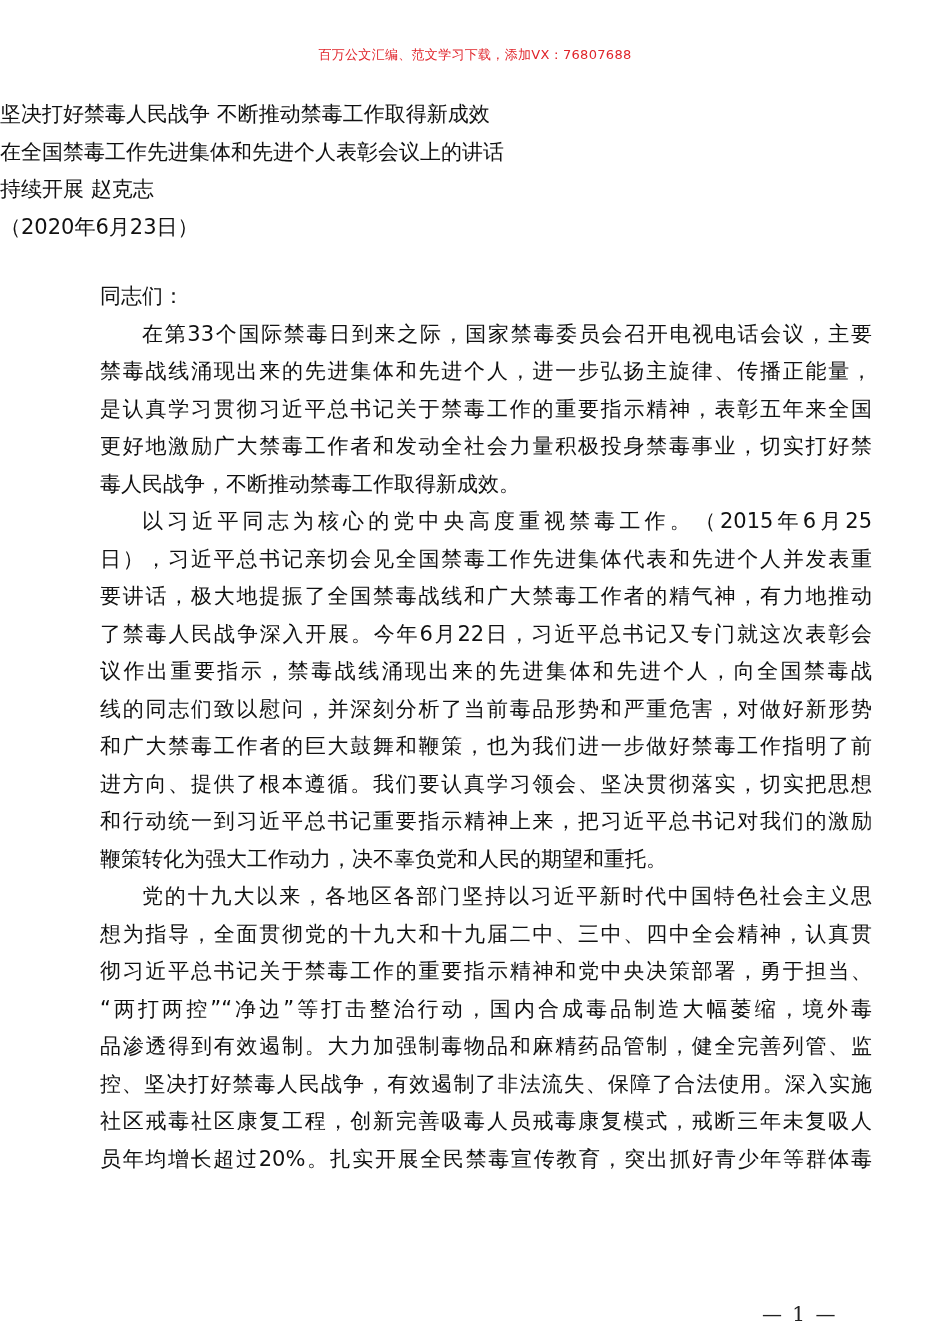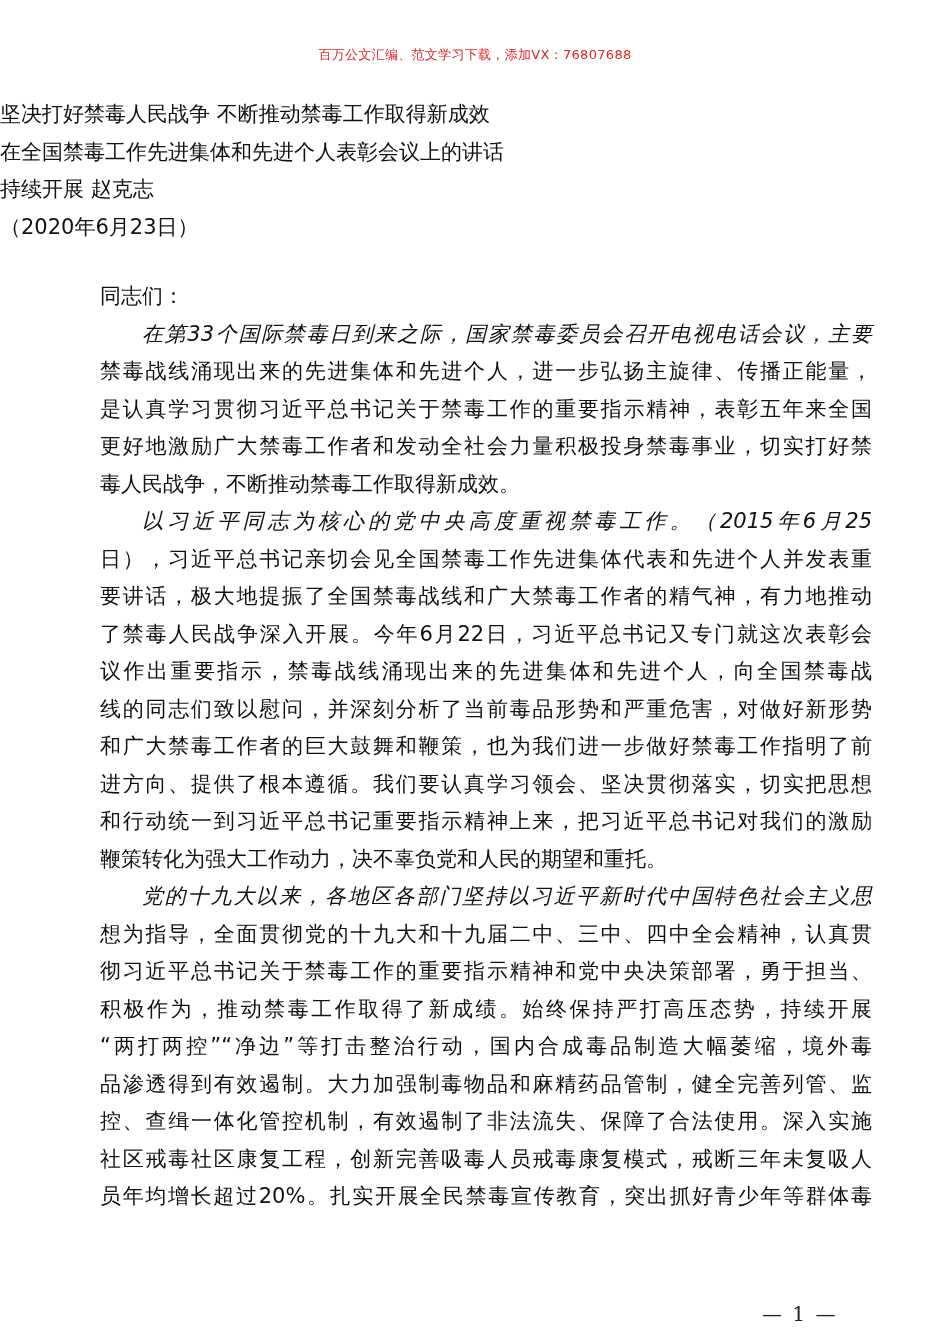--- a/index.html
+++ b/index.html
@@ -8,21 +8,21 @@
     .watermark { position: absolute; top: 46px; left: 0; width: 950px; text-align: center;
                  font-size: 13px; color: #e0242a; letter-spacing: 0.3px; }
     .title-block { position: absolute; top: 96px; left: 0; width: 950px; text-align: left; }
     .title-line { font-size: 21px; line-height: 37.5px; height: 37.5px; white-space: nowrap; }
     .body { position: absolute; top: 278px; left: 100px; width: 772px; }
     .salutation { font-size: 21px; line-height: 37.5px; height: 37.5px; }
     .para { margin: 0; }
     .line { font-size: 21px; line-height: 37.5px; height: 37.5px; white-space: nowrap;
             text-align: justify; text-align-last: justify; }
     .line.last { text-align-last: left; font-family: Liberation Serif, serif; }
-    .line.indent { padding-left: 42px; font-style: italic; }
+    .line.indent { padding-left: 42px; }
     .page-num { position: absolute; top: 1302px; left: 762px; font-size: 20px;
                 font-family: "DejaVu Serif", "Liberation Serif", serif; color: #222; letter-spacing: 2px; }
   </style>
 </head>
 <body>
 
 <div class="watermark">百万公文汇编、范文学习下载，添加VX：76807688</div>
 
 <div class="title-block">
   <div class="title-line">坚决打好禁毒人民战争  不断推动禁毒工作取得新成效</div>
@@ -52,22 +52,21 @@
     <div class="line">和广大禁毒工作者的巨大鼓舞和鞭策，也为我们进一步做好禁毒工作指明了前</div>
     <div class="line">进方向、提供了根本遵循。我们要认真学习领会、坚决贯彻落实，切实把思想</div>
     <div class="line">和行动统一到习近平总书记重要指示精神上来，把习近平总书记对我们的激励</div>
     <div class="line last">鞭策转化为强大工作动力，决不辜负党和人民的期望和重托。</div>
   </div>
 
   <div class="para">
     <div class="line indent">党的十九大以来，各地区各部门坚持以习近平新时代中国特色社会主义思</div>
     <div class="line">想为指导，全面贯彻党的十九大和十九届二中、三中、四中全会精神，认真贯</div>
     <div class="line">彻习近平总书记关于禁毒工作的重要指示精神和党中央决策部署，勇于担当、</div>
-    <div class="line">积极作为，推动禁毒工作取得了新成绩。始终保持严打高压态势，持续开展</div>
     <div class="line">“两打两控”“净边”等打击整治行动，国内合成毒品制造大幅萎缩，境外毒</div>
     <div class="line">品渗透得到有效遏制。大力加强制毒物品和麻精药品管制，健全完善列管、监</div>
-    <div class="line">控、查缉一体化管控机制，有效遏制了非法流失、保障了合法使用。深入实施</div>
+    <div class="line">控、坚决打好禁毒人民战争，有效遏制了非法流失、保障了合法使用。深入实施</div>
     <div class="line">社区戒毒社区康复工程，创新完善吸毒人员戒毒康复模式，戒断三年未复吸人</div>
     <div class="line">员年均增长超过20%。扎实开展全民禁毒宣传教育，突出抓好青少年等群体毒</div>
   </div>
 </div>
 
 <div class="page-num">— 1 —</div>
 
 </body></html>

